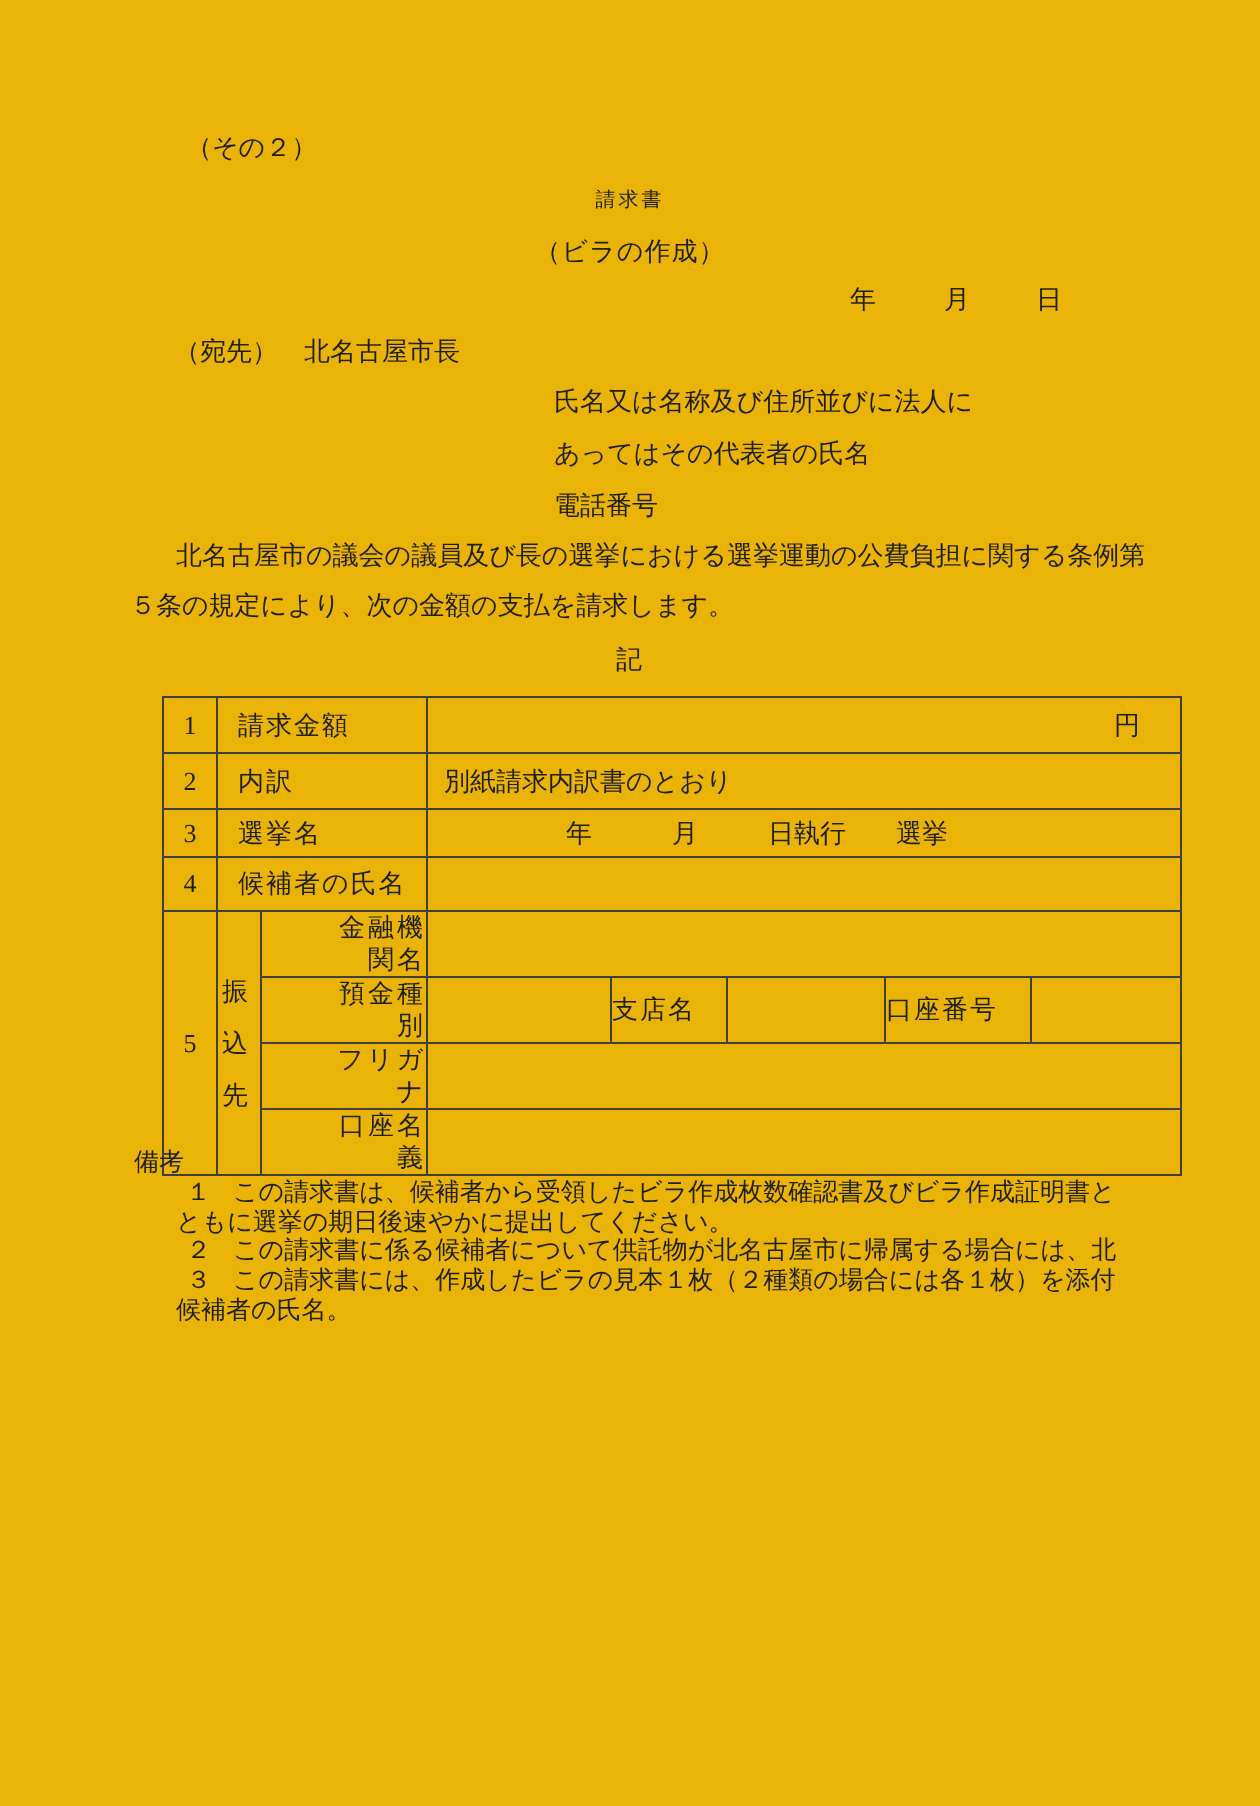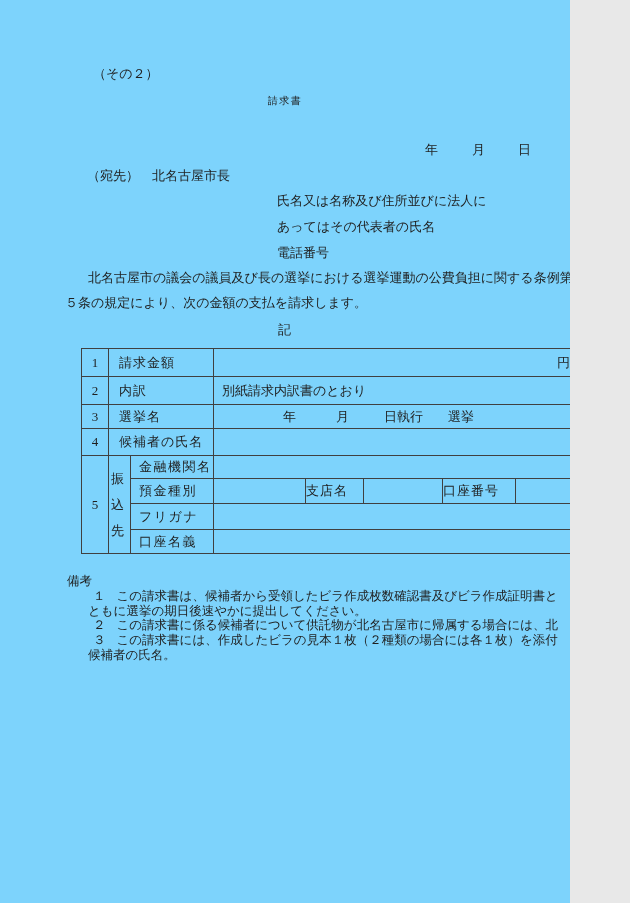--- a/index.html
+++ b/index.html
@@ -2,22 +2,22 @@
 <html lang="ja"><head>
 <meta charset="utf-8">
 <style>
   html,body{margin:0;padding:0;}
   body{
     background:#e8e8e8;
     font-family:"Liberation Serif","DejaVu Serif",serif;
   }
   .page{
     position:relative;
-    width:570px;height:903px;
-    background:#7dd3fc;
+    width:630px;height:903px;
+    background:#eab308;
     color:#1f1f1f;
     overflow:hidden;
     font-size:13px;
     line-height:16px;
   }
   .abs{position:absolute;white-space:nowrap;}
   .centered{left:0;right:0;text-align:center;}
 
   .corner-note{top:66px;left:93px;}
   .doc-title{top:93px;font-size:10px;letter-spacing:1.5px;}
@@ -49,21 +49,21 @@
   .claim-table tr.r1{height:28px;}
   .claim-table tr.r2{height:28px;}
   .claim-table tr.r3{height:24px;}
   .claim-table tr.r4{height:27px;}
   .claim-table tr.s1{height:23px;}
   .claim-table tr.s2{height:25px;}
   .claim-table tr.s3{height:26px;}
   .claim-table tr.s4{height:24px;}
   .claim-table td.num{text-align:center;}
   .claim-table td.label{padding-left:10px;letter-spacing:1px;}
-  .claim-table td.sublabel{padding-left:8px;letter-spacing:1.5px;}
+  .claim-table td.sublabel{padding-left:25px;letter-spacing:1.5px;text-align:right;}
   .claim-table td.content{padding-left:8px;}
   .claim-table td.yen-cell{text-align:right;padding-right:20px;}
   .claim-table td.election-cell{padding-left:0;white-space:nowrap;}
   .election-cell .e-year{margin-left:69px;}
   .election-cell .e-month{margin-left:40px;}
   .election-cell .e-day{margin-left:35px;}
   .election-cell .e-elec{margin-left:25px;}
   .claim-table td.cellcenter{text-align:left;letter-spacing:1px;}
   .claim-table td.vert{
     line-height:26px;
@@ -83,20 +83,21 @@
 </style>
 </head>
 <body>
 
 <div class="page">
 
   <div class="abs corner-note">（その２）</div>
 
   <div class="abs centered doc-title">請求書</div>
 
+  <div class="abs centered doc-subtitle">（ビラの作成）</div>
 
   <div class="abs date-line"><span class="y">年</span><span class="m">月</span><span class="d">日</span></div>
 
   <div class="abs addressee">（宛先）　北名古屋市長</div>
 
   <div class="abs applicant-1">氏名又は名称及び住所並びに法人に</div>
   <div class="abs applicant-2">あってはその代表者の氏名</div>
   <div class="abs applicant-3">電話番号</div>
 
   <div class="abs para-1">北名古屋市の議会の議員及び長の選挙における選挙運動の公費負担に関する条例第</div>

